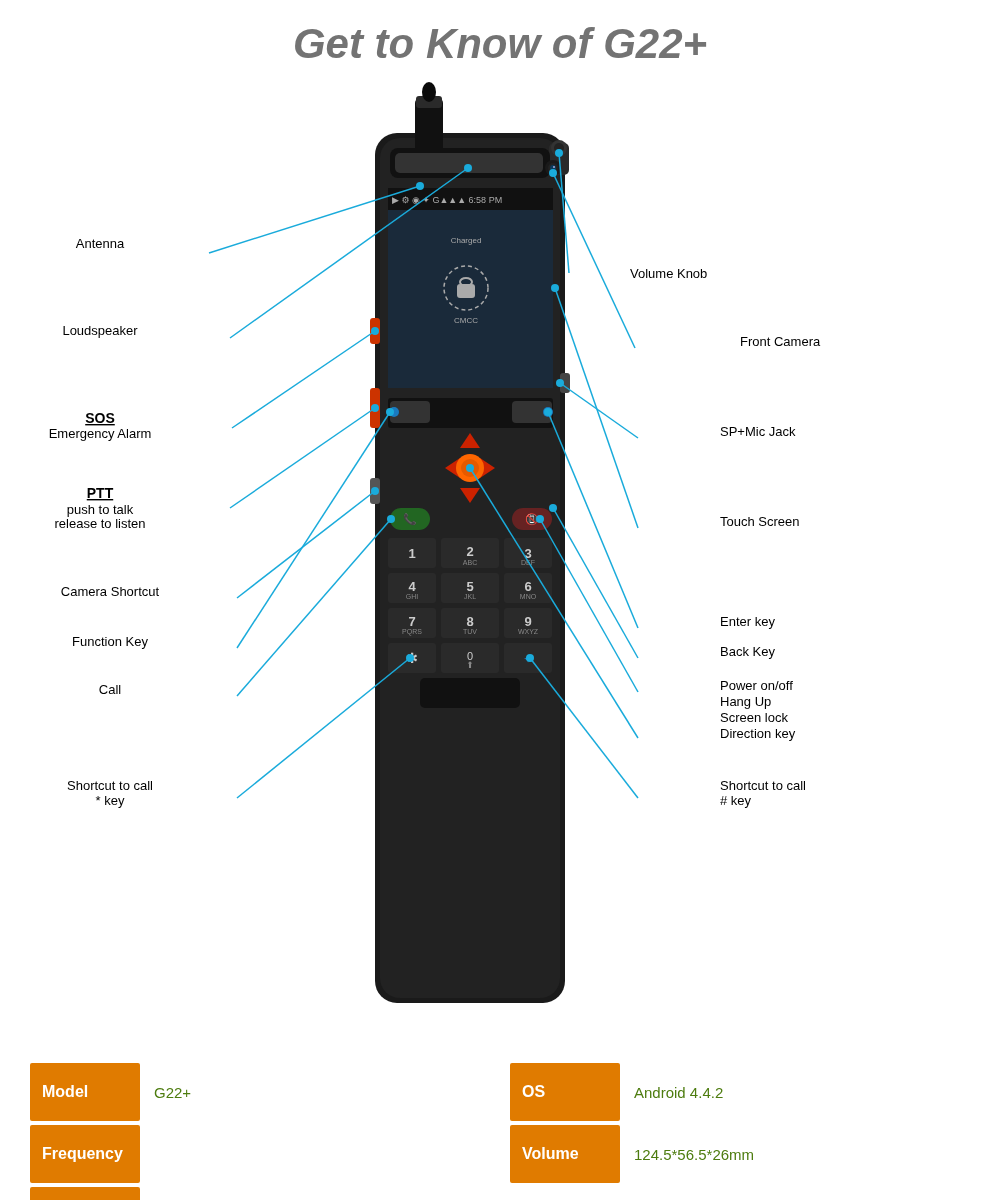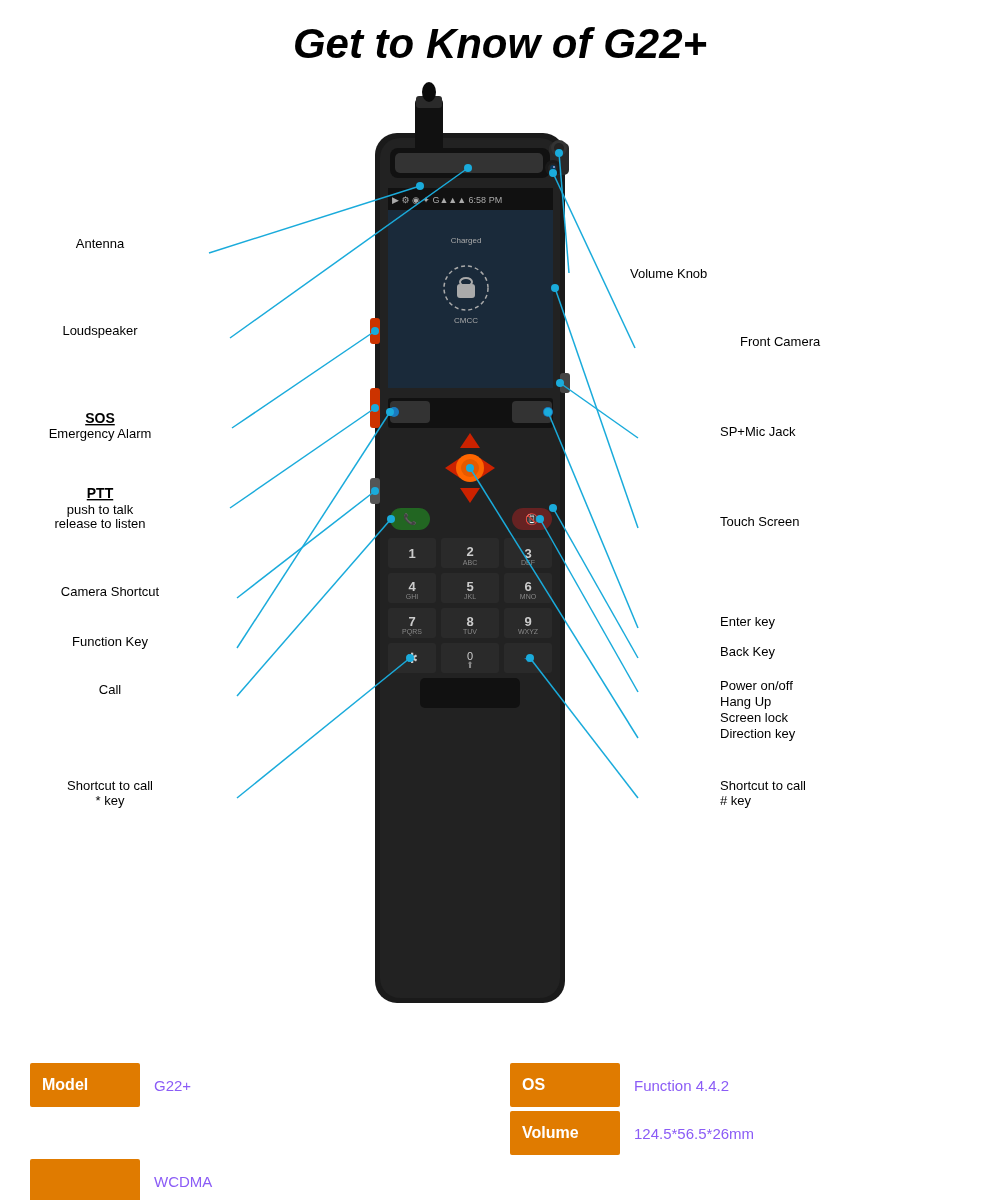--- a/index.html
+++ b/index.html
@@ -9,21 +9,21 @@
       background: #fff;
       font-family: Arial, sans-serif;
       position: relative;
       overflow-x: hidden;
     }
 
     .page-title {
       text-align: center;
       font-size: 42px;
       font-weight: bold;
-      color: #000000;
+      color: #737373;
       font-style: italic;
       padding: 20px 0 10px 0;
     }
 
     .main-content {
       position: relative;
       width: 1000px;
       height: 960px;
     }
 
@@ -43,32 +43,32 @@
     .spec-row {
       display: flex;
       align-items: stretch;
       min-height: 44px;
     }
     .spec-label {
       background: #e07b00;
       color: #fff;
       font-weight: bold;
       font-size: 16px;
-      padding: 6px 12px;
+      padding: 20px 12px;
       display: flex;
       align-items: center;
       min-width: 110px;
       border-radius: 2px;
     }
     .spec-value {
       font-size: 15px;
       padding: 6px 14px;
       display: flex;
       align-items: center;
-      color: #8b5cf6;
+      color: #4d7c0f;
       flex: 1;
     }
     .spec-row-empty .spec-value {
       padding-left: 14px;
     }
 
     svg text {
       font-family: Arial, sans-serif;
     }
   </style>
@@ -292,31 +292,32 @@
 
 </div>
 
 <div class="spec-table">
   <div class="spec-half">
     <div class="spec-row">
       <div class="spec-label">Model</div>
       <div class="spec-value">G22+</div>
     </div>
     <div class="spec-row">
+      <div class="spec-label">Frequency</div>
     </div>
     <div class="spec-row spec-row-empty">
       <div class="spec-label" style="background:#e07b00;min-width:110px;"></div>
       <div class="spec-value">WCDMA</div>
     </div>
 
   </div>
   <div class="spec-half">
     <div class="spec-row">
       <div class="spec-label">OS</div>
-      <div class="spec-value">Function 4.4.2</div>
+      <div class="spec-value">Android 4.4.2</div>
     </div>
     <div class="spec-row">
       <div class="spec-label">Volume</div>
       <div class="spec-value">124.5*56.5*26mm</div>
     </div>
 
   </div>
 </div>
 
 </body></html>

